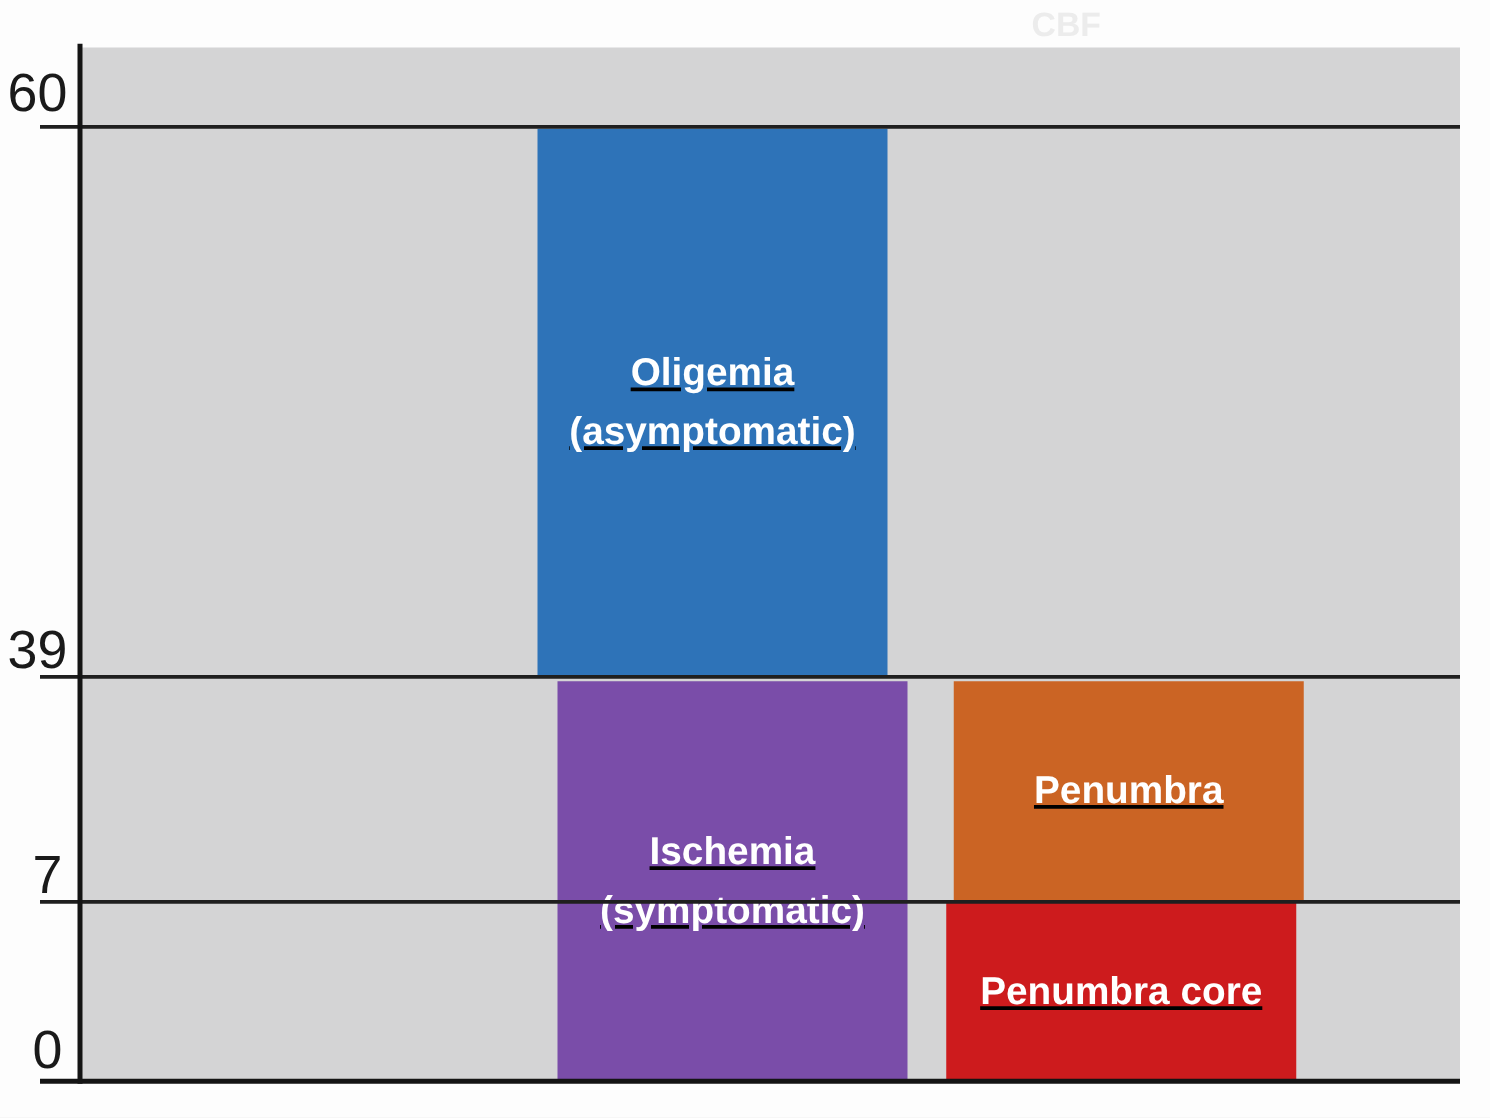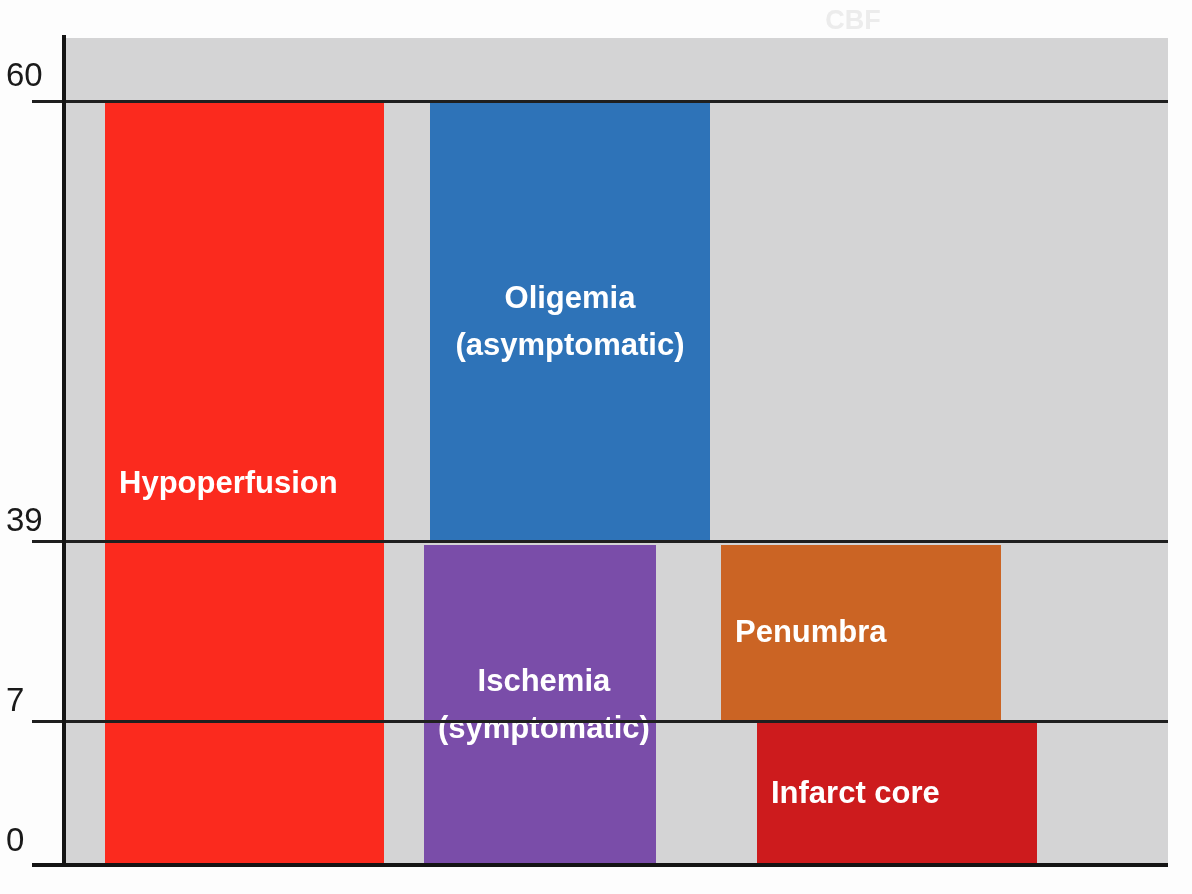--- a/index.html
+++ b/index.html
@@ -34,35 +34,36 @@
     background: #d4d4d5;
     z-index: 0;
   }
 
   
   .bar {
     position: absolute;
     z-index: 1;
     display: flex;
     align-items: center;
-    justify-content: flex-start;
+    justify-content: center;
     text-align: center;
+    text-decoration: underline;
   }
   .bar-label {
     color: #ffffff;
     font-weight: bold;
     font-size: 31px;
     line-height: 1.5;
     z-index: 4;
     padding: 0 14px;
   }
   .bar-hypoperfusion { left: 105px; top: 103px; width: 279px; height: 761px; background: #fb2a1e; }
   .bar-oligemia      { left: 430px; top: 103px; width: 280px; height: 437px; background: #2e73b8; }
-  .bar-ischemia      { left: 424px; top: 545px; width: 232px; height: 319px; background: #7a4da9; }
-  .bar-penumbra      { left: 721px; top: 545px; width: 280px; height: 175px; background: #cb6424; }
+  .bar-ischemia      { left: 446px; top: 545px; width: 280px; height: 319px; background: #7a4da9; }
+  .bar-penumbra      { left: 763px; top: 545px; width: 280px; height: 175px; background: #cb6424; }
   .bar-infarct       { left: 757px; top: 722px; width: 280px; height: 142px; background: #cd1b1d; }
 
   
   .gridline {
     position: absolute;
     left: 32px;
     width: 1136px;
     height: 3px;
     background: #1f1f1f;
     z-index: 2;
@@ -85,53 +86,51 @@
     width: 1136px; height: 4px;
     background: #141414;
     z-index: 3;
   }
 
   
   .ytick {
     position: absolute;
     left: 6px;
     width: 44px;
-    font-size: 33px;
+    text-align: right;
+    font-size: 43px;
     line-height: 38px;
     color: #1a1a1a;
     z-index: 5;
   }
   .ytick-60 { top: 56px; }
   .ytick-22 { top: 501px; }
   .ytick-10 { top: 681px; }
   .ytick-0  { top: 821px; }
 </style>
 </head>
 <body>
 
 <div class="canvas">
 
   <div class="watermark">CBF</div>
 
   <div class="plot-bg"></div>
 
-  <div class="bar bar-hypoperfusion">
-    <span class="bar-label">Hypoperfusion</span>
-  </div>
   <div class="bar bar-oligemia">
     <span class="bar-label">Oligemia (asymptomatic)</span>
   </div>
   <div class="bar bar-ischemia">
     <span class="bar-label">Ischemia (symptomatic)</span>
   </div>
   <div class="bar bar-penumbra">
     <span class="bar-label">Penumbra</span>
   </div>
   <div class="bar bar-infarct">
-    <span class="bar-label">Infarct core</span>
+    <span class="bar-label">Penumbra core</span>
   </div>
 
   <div class="gridline gridline-60"></div>
   <div class="gridline gridline-22"></div>
   <div class="gridline gridline-10"></div>
 
   <div class="axis-y"></div>
   <div class="axis-x"></div>
 
   <div class="ytick ytick-60">60</div>

